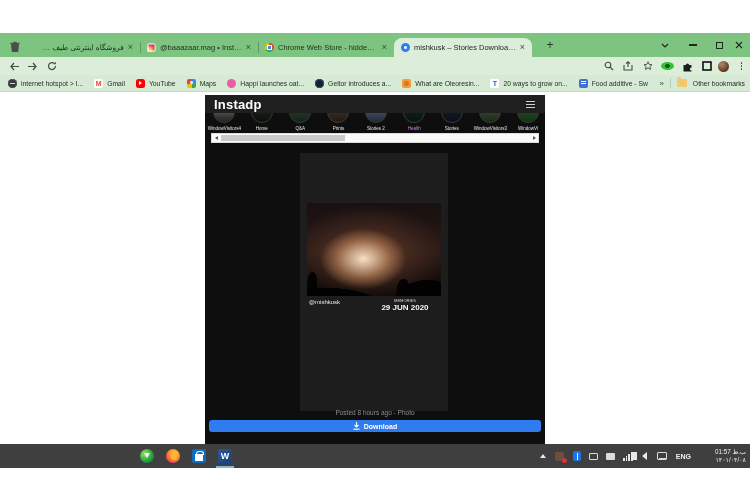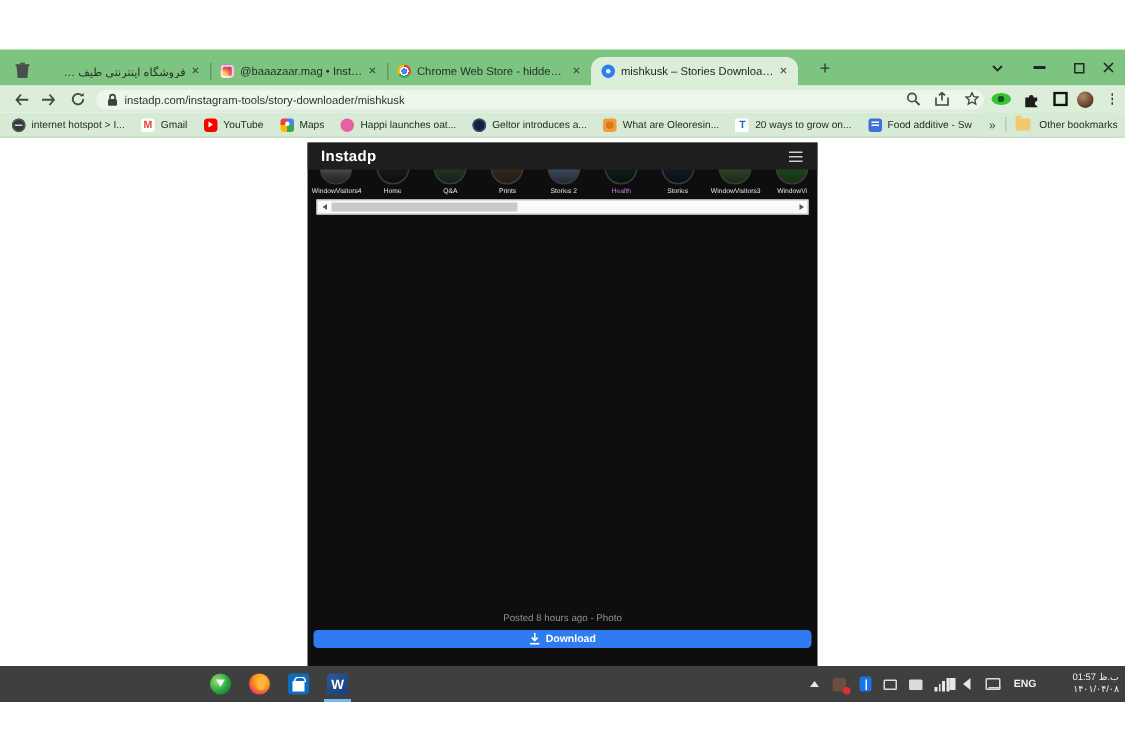--- a/index.html
+++ b/index.html
@@ -59,21 +59,21 @@
   .bk-right { position:absolute; right:5px; top:0; height:16px; display:flex; align-items:center; gap:6px; background:#d7ead5; padding-left:6px; }
   .bk-right .ovf { font-size:8px; color:#3c4a3a; }
   .bk-sep { width:1px; height:10px; background:#b7cdb5; }
   .folder { width:10px; height:8px; background:#f3c96f; border-radius:1px; position:relative; }
   .folder::before { content:""; position:absolute; left:0; top:-2px; width:4px; height:2px; background:#f3c96f; border-radius:1px 1px 0 0; }
 
   
   .viewport { position:absolute; left:0; top:92px; width:750px; height:352px; background:#ffffff; }
   .widget { position:absolute; left:205px; top:3px; width:340px; height:349px; background:#0e0e0e; overflow:hidden; }
   .wg-head { position:absolute; left:0; top:0; width:100%; height:18px; background:#1f1f1f; z-index:3; display:flex; align-items:center; }
-  .wg-logo { color:#fff; font-weight:bold; font-size:10px; margin-left:9px; letter-spacing:.2px; }
+  .wg-logo { color:#fff; font-weight:bold; font-size:13px; margin-left:9px; letter-spacing:.2px; }
   .burger { position:absolute; right:10px; top:6px; display:flex; flex-direction:column; gap:1.6px; }
   .burger i { width:9px; height:1.3px; background:#cfcfcf; }
   .hl-row { position:absolute; left:0; top:6px; width:100%; height:34px; display:flex; z-index:1; }
   .hl { width:38px; flex:0 0 auto; display:flex; flex-direction:column; align-items:center; }
   .hl .circ { width:22px; height:22px; border-radius:50%; border:1px solid #3a3a3a; }
   .hl .hlbl { font-size:5px; color:#e6e6e6; margin-top:2px; white-space:nowrap; transform:scale(.9); }
   .hl:nth-child(1) .circ { background:linear-gradient(180deg,#8a8478,#3a3a35 70%,#23231f); }
   .hl:nth-child(2) .circ { background:linear-gradient(180deg,#20281f,#0c100c); }
   .hl:nth-child(3) .circ { background:linear-gradient(180deg,#2e4d33,#142018); }
   .hl:nth-child(4) .circ { background:linear-gradient(180deg,#4a3a2c,#231a12); }
@@ -206,27 +206,20 @@
         <svg width="10" height="9" viewBox="0 0 10 9">
           <path d="M5 1l3 3.5L5 8M8 4.5H0" stroke="#424a42" stroke-width="1.2" fill="none"></path>
         </svg>
       </div>
     <div class="navic" style="left:46px;">
         <svg width="10" height="10" viewBox="0 0 10 10">
           <path d="M8.5 5a3.5 3.5 0 1 1-1-2.4" stroke="#424a42" stroke-width="1.2" fill="none"></path>
           <path d="M8.8 0.8v2.4H6.4z" fill="#424a42"></path>
         </svg>
       </div>
-    <div class="omni">
-      <svg style="margin-left:7px;" width="8" height="9" viewBox="0 0 8 9">
-          <rect x="1" y="4" width="6" height="4.5" rx="1" fill="#3c423c"></rect>
-          <path d="M2.3 4V2.8a1.7 1.7 0 0 1 3.4 0V4" stroke="#3c423c" stroke-width="1.1" fill="none"></path>
-        </svg>
-      <span class="url">instadp.com/instagram-tools/story-downloader/mishkusk</span>
-    </div>
     <div class="omni-ic" style="left:602px;">
         <svg width="10" height="10" viewBox="0 0 10 10">
           <circle cx="4" cy="4" r="2.8" stroke="#424a42" stroke-width="1.1" fill="none"></circle>
           <path d="M6.2 6.2L9 9" stroke="#424a42" stroke-width="1.2"></path>
         </svg>
       </div>
     <div class="omni-ic" style="left:622px;">
         <svg width="11" height="10" viewBox="0 0 11 10">
           <path d="M1 4v5h8V4" stroke="#424a42" stroke-width="1.1" fill="none"></path>
           <path d="M5 6V1M3 2.6L5 .8l2 1.8" stroke="#424a42" stroke-width="1.1" fill="none"></path>
@@ -361,20 +354,28 @@
         <span class="harrow">
             <i class="tri-l"></i>
           </span>
         <span class="htrack">
             <span class="hthumb"></span>
           </span>
         <span class="harrow">
             <i class="tri-r"></i>
           </span>
       </div>
+      <div class="story-card">
+        <div class="photo"></div>
+        <div class="uname">@mishkusk</div>
+        <div class="memories">
+          <div class="mem-lbl">MEMORIES</div>
+          <div class="mem-date">29 JUN 2020</div>
+        </div>
+      </div>
       <div class="posted">Posted 8 hours ago - Photo</div>
       <div class="dlbtn">
         <svg width="7" height="8" viewBox="0 0 7 8">
             <path d="M3.5 0v4.5M1.5 3l2 2 2-2" stroke="#fff" stroke-width="1.1" fill="none"></path>
             <rect x="0.4" y="6.6" width="6.2" height="1.1" fill="#fff"></rect>
           </svg>
         <span>Download</span>
       </div>
     </div>
   </div>

